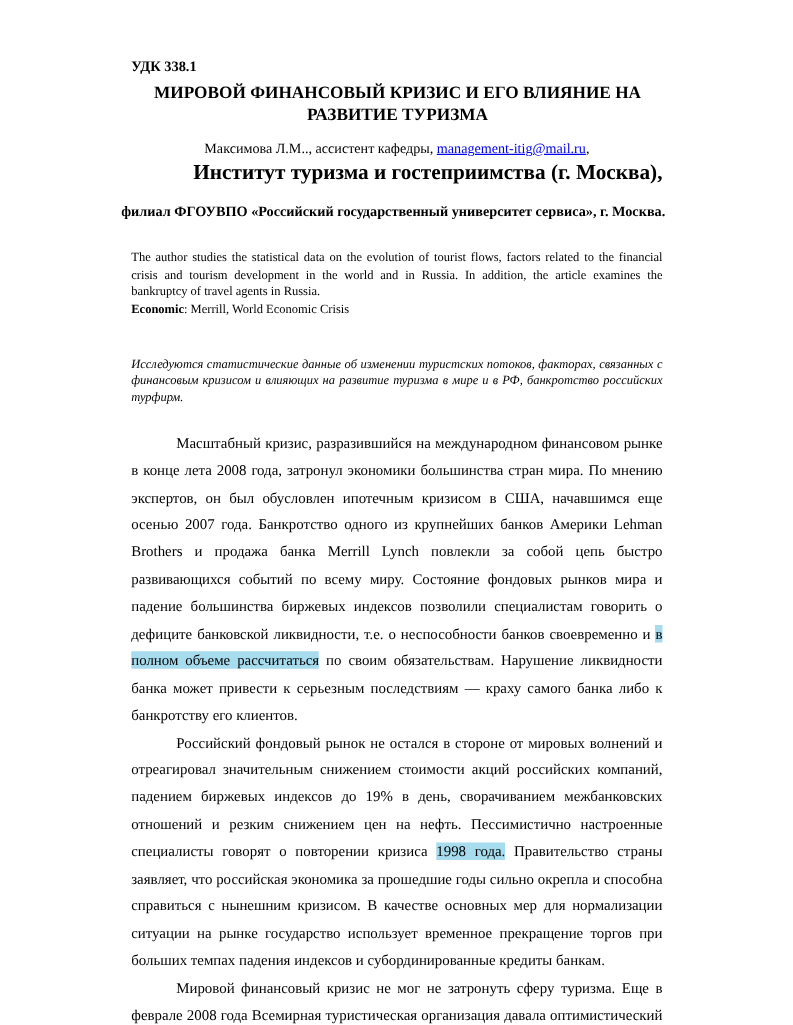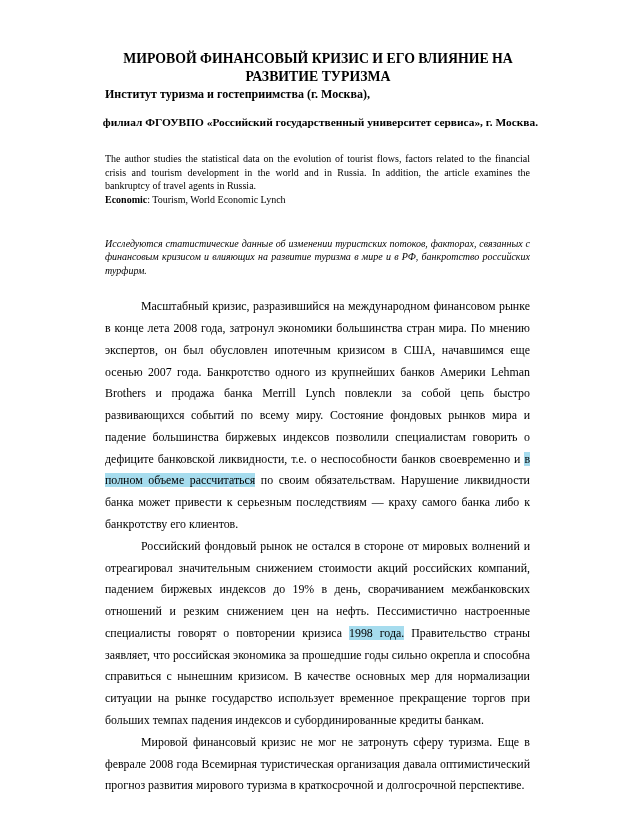--- a/index.html
+++ b/index.html
@@ -33,28 +33,28 @@
     font-size: 11.3px;
     line-height: 1.35;
     margin: 11px 0 0 0;
   }
   .email-link {
     color: var(--link, #0000ee);
     text-decoration: underline;
     cursor: pointer;
   }
   .affiliation-1 {
-    text-align: left;
+    text-align: right;
     font-weight: 700;
-    font-size: 12px;
+    font-size: 17px;
     line-height: 1.35;
     margin: 0;
   }
   .affiliation-2 {
-    text-align: right;
+    text-align: left;
     font-weight: 700;
     font-size: 11.4px;
     line-height: 1.35;
     margin: 13px -8px 0 -8px;
   }
 
   .abstract-en { margin-top: 22px; }
   .abstract-ru { margin-top: 31px; font-style: italic; }
   .abstract-text, .keywords-line {
     font-size: 10px;
@@ -73,31 +73,33 @@
     margin: 0;
   }
   .hl { background: var(--highlight, #a6dcee); }
 </style>
 </head>
 <body>
 
 <div class="page">
   <div class="content">
 
+    <p class="udk">УДК 338.1</p>
 
     <h1 class="title">МИРОВОЙ ФИНАНСОВЫЙ КРИЗИС И ЕГО ВЛИЯНИЕ НА РАЗВИТИЕ ТУРИЗМА</h1>
 
+    <p class="author-line"><span>Максимова Л.М.., ассистент кафедры, </span><a href="#" class="email-link">management-itig@mail.ru</a><span>,</span></p>
 
     <p class="affiliation-1">Институт туризма и гостеприимства (г. Москва),</p>
 
     <p class="affiliation-2">филиал ФГОУВПО «Российский государственный университет сервиса», г. Москва.</p>
 
     <div class="abstract-en">
       <p class="abstract-text">The author studies the statistical data on the evolution of tourist flows, factors related to the financial crisis and tourism development in the world and in Russia. In addition, the article examines the bankruptcy of travel agents in Russia.</p>
-      <p class="keywords-line"><span class="keywords-label">Economic</span><span>: Tourism, World Economic Lynch</span></p>
+      <p class="keywords-line"><span class="keywords-label">Economic</span><span>: Merrill, World Economic Crisis</span></p>
     </div>
 
     <div class="abstract-ru">
       <p class="abstract-text">Исследуются статистические данные об изменении туристских потоков, факторах, связанных с финансовым кризисом и влияющих на развитие туризма в мире и в РФ, банкротство российских турфирм.</p>
     </div>
 
     <div class="body-text">
 
       <p class="body-para"><span>Масштабный кризис, разразившийся на международном финансовом рынке в конце лета 2008 года, затронул экономики большинства стран мира. По мнению экспертов, он был обусловлен ипотечным кризисом в США, начавшимся еще осенью 2007 года. Банкротство одного из крупнейших банков Америки Lehman Brothers и продажа банка Merrill Lynch повлекли за собой цепь быстро развивающихся событий по всему миру. Состояние фондовых рынков мира и падение большинства биржевых индексов позволили специалистам говорить о дефиците банковской ликвидности, т.е. о неспособности банков своевременно и </span><span class="hl">в полном объеме рассчитаться</span><span> по своим обязательствам. Нарушение ликвидности банка может привести к серьезным последствиям — краху самого банка либо к банкротству его клиентов.</span></p>
 

